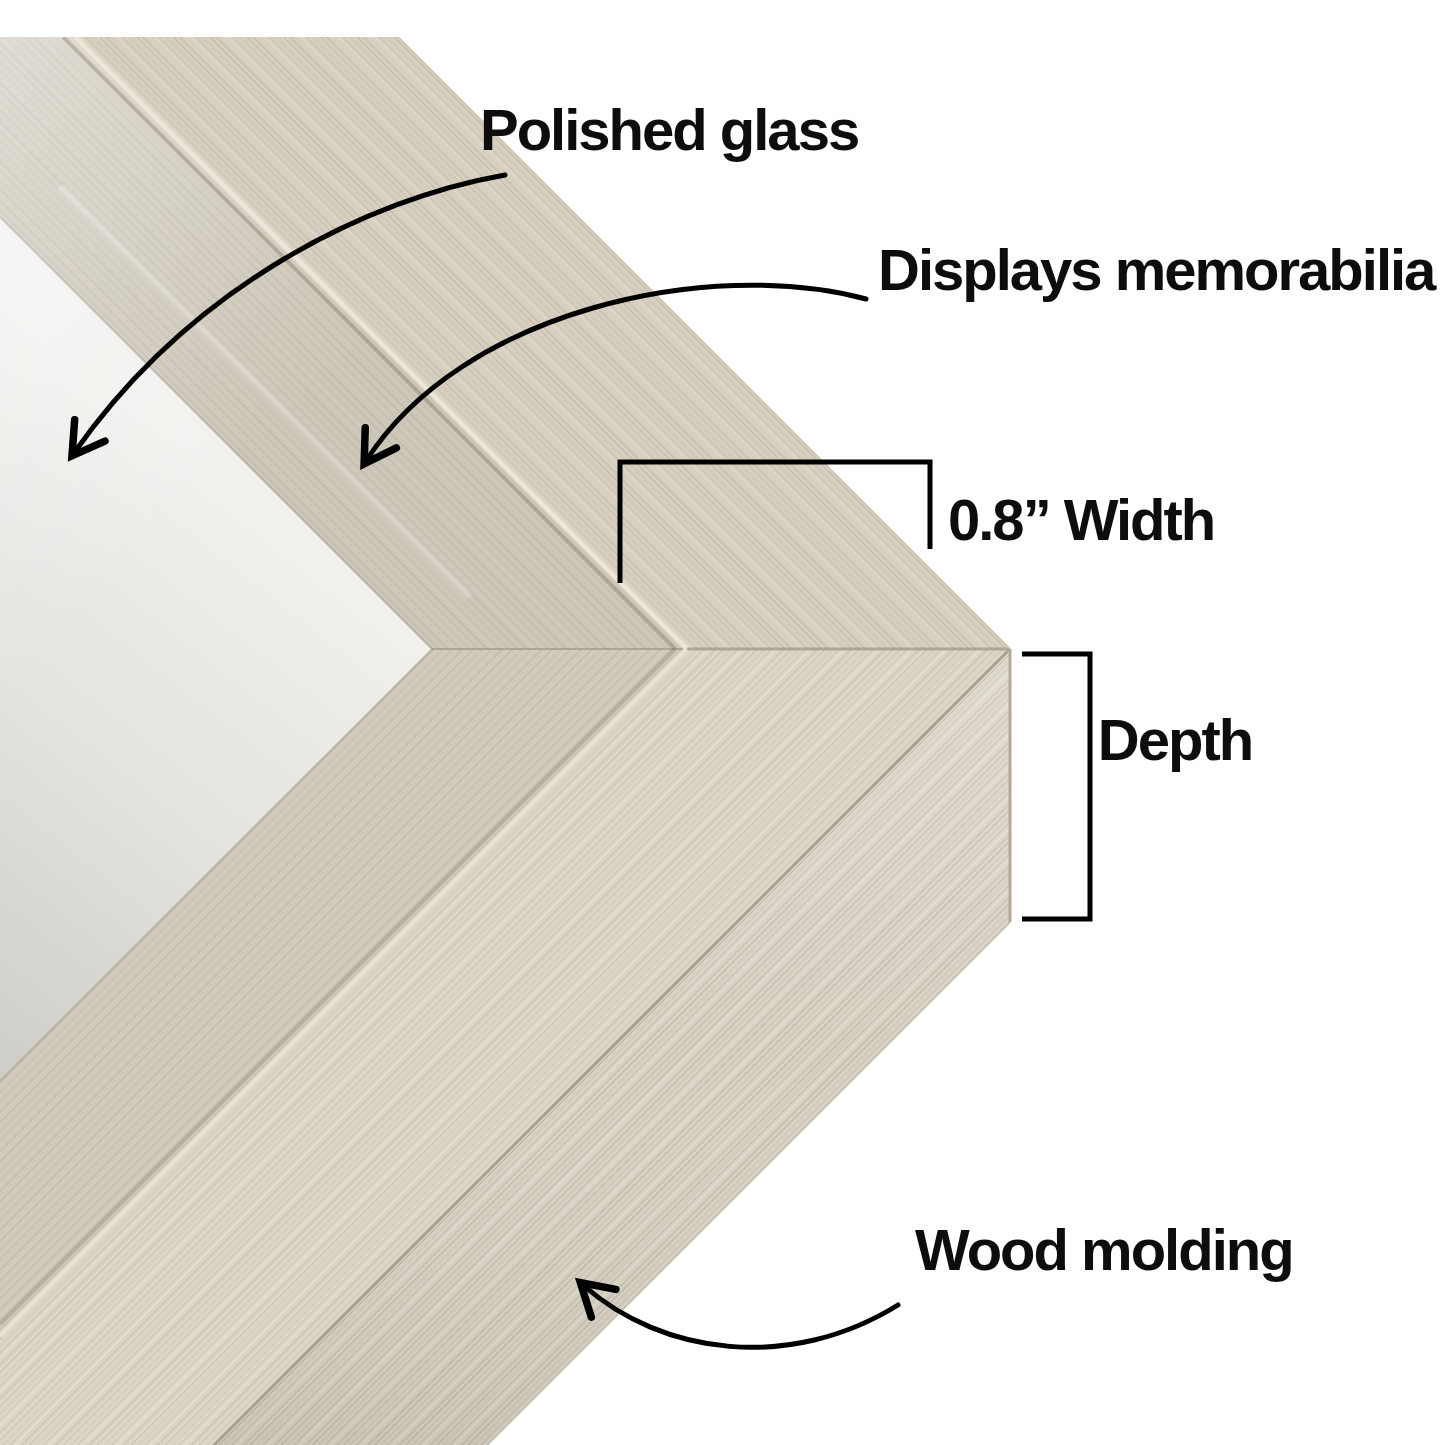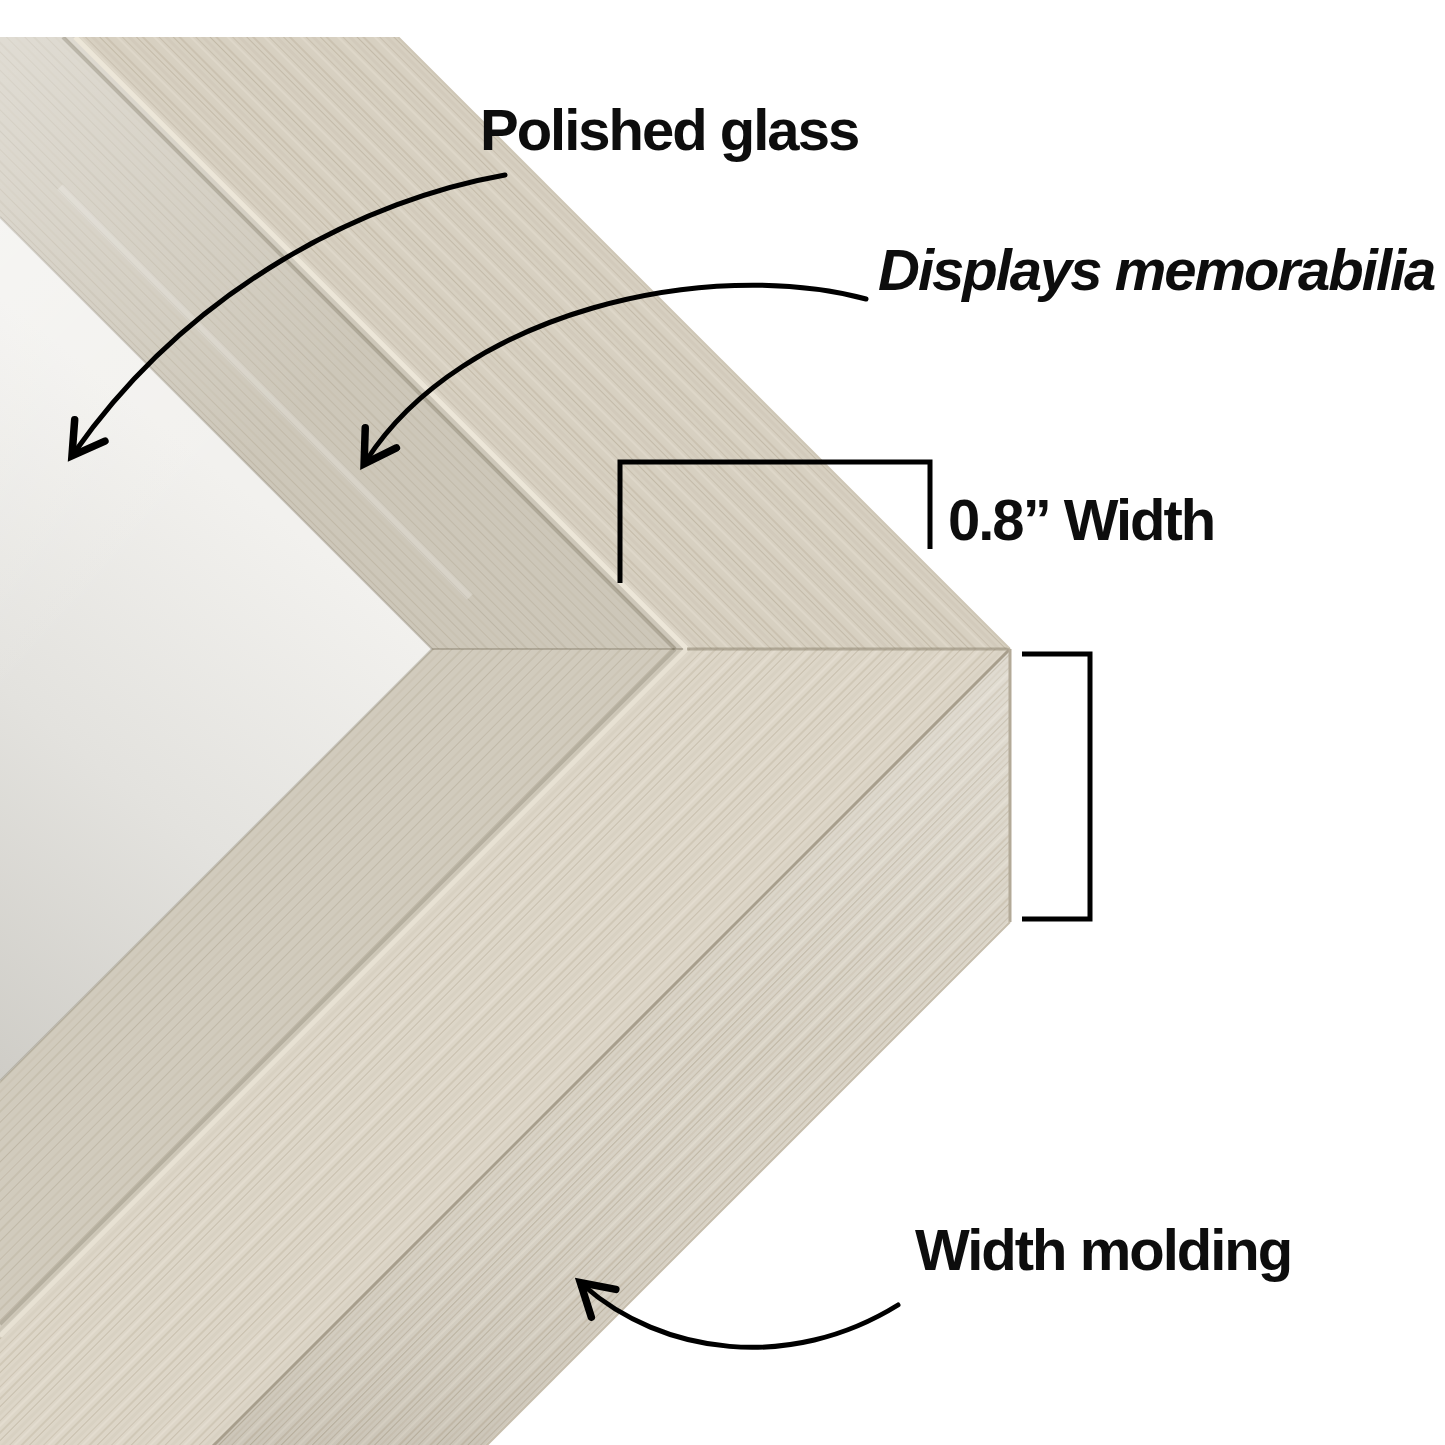--- a/index.html
+++ b/index.html
@@ -14,21 +14,21 @@
   .diagram-svg{position:absolute;left:0;top:0;width:1445px;height:1445px;}
   .label{
     position:absolute;
     color:#0d0d0d;
     font-weight:700;
     font-size:58px;
     letter-spacing:-2px;
     line-height:1.22;
     white-space:nowrap;
   }
-  .label .line{display:block;font-style:italic;}
+  .label .line{display:block;}
   .depth-block{text-align:center;width:180px;white-space:nowrap;}
 </style>
 </head>
 <body>
 
 <div class="canvas">
 
   <svg class="diagram-svg" viewBox="0 0 1445 1445" xmlns="http://www.w3.org/2000/svg">
     <defs>
       <pattern id="grainA" patternUnits="userSpaceOnUse" width="160" height="26" patternTransform="rotate(45)">
@@ -127,17 +127,18 @@
 
   <div class="label" style="left:480px; top:58px;">Polished glass</div>
 
   <div class="label" style="left:878px; top:198px;">
     <span class="line">Displays memorabilia</span>
   </div>
 
   <div class="label" style="left:948px; top:448px;text-align:center;">0.8” Width</div>
 
   <div class="label depth-block" style="left:1085px; top:668px;">
+    <span class="line">Depth</span>
   </div>
 
-  <div class="label" style="left:915px; top:1178px;">Width molding</div>
+  <div class="label" style="left:915px; top:1178px;">Wood molding</div>
 
 </div>
 
 </body></html>

